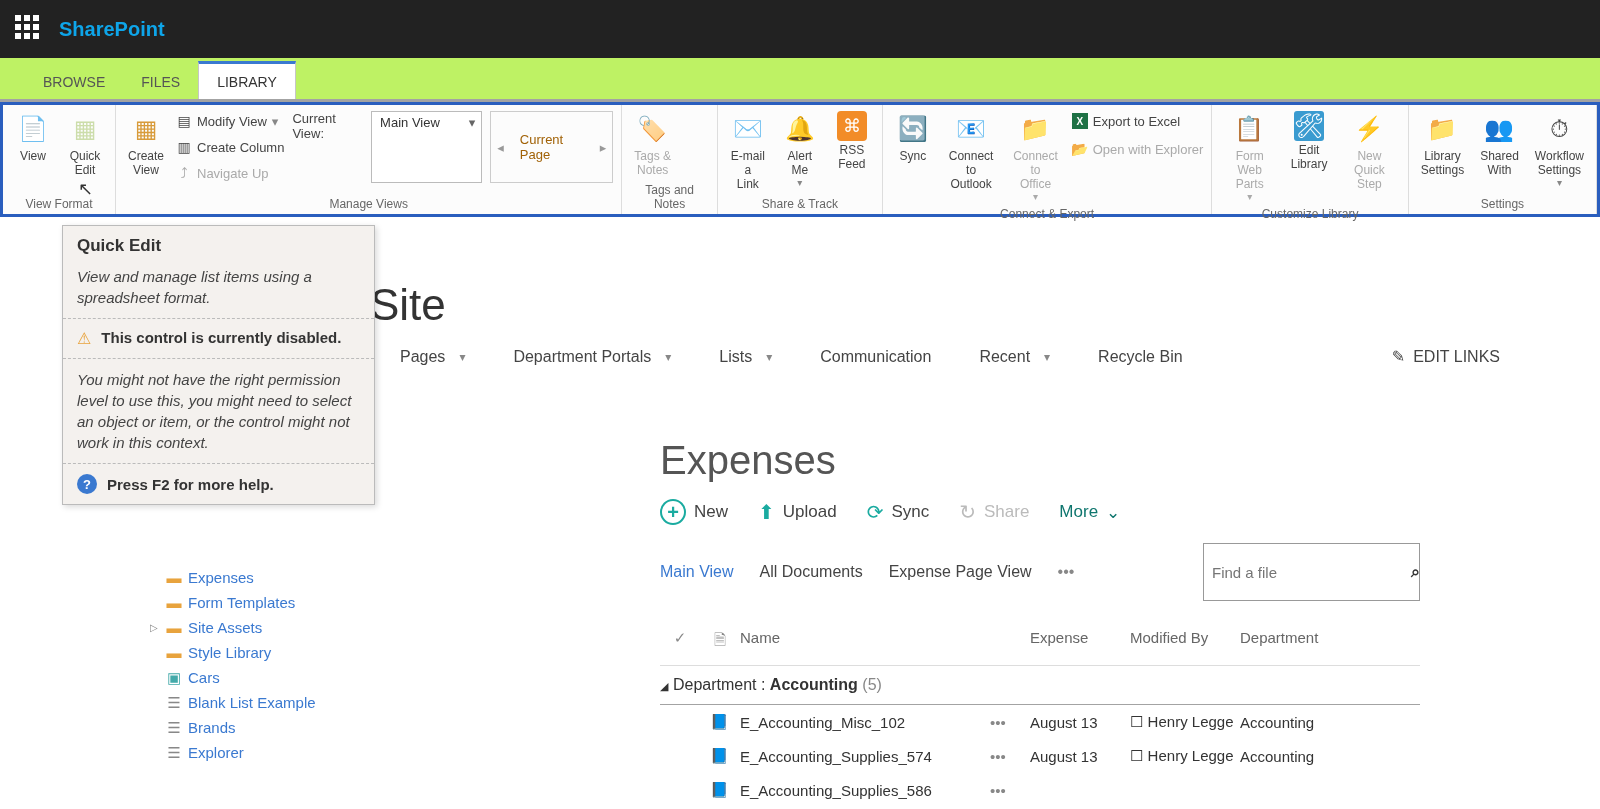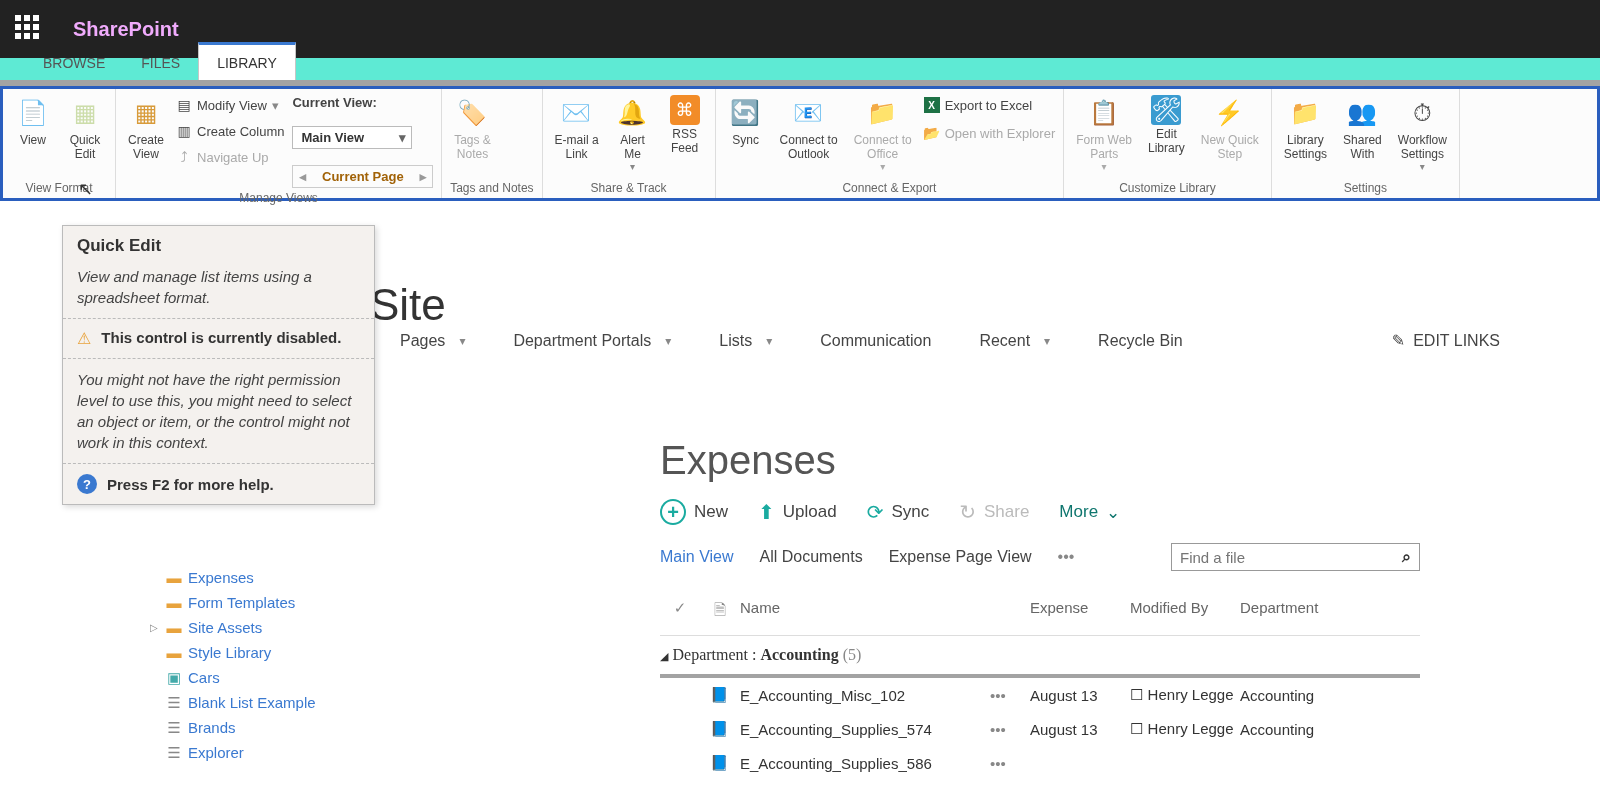--- a/index.html
+++ b/index.html
@@ -1,21 +1,21 @@
 <!DOCTYPE html>
 <html><head>
 <meta charset="utf-8">
 <style>
 * { box-sizing: border-box; margin: 0; padding: 0; }
 body { font-family: "Segoe UI", Arial, sans-serif; font-size: 13px; color: #333; background: #fff; width: 1600px; }
 .topbar { background: #222; height: 58px; display: flex; align-items: center; padding: 0 15px; }
 .app-launcher { width: 28px; height: 28px; display: grid; grid-template-columns: repeat(3,6px); grid-template-rows: repeat(3,6px); gap: 3px; cursor: pointer; }
 .app-launcher span { background: #fff; }
-.topbar-title { color: #f0abfc; font-size: 20px; font-weight: 600; margin-left: 30px; }
-.tabs { background: #5eead4; border-bottom: 6px solid #a3a3a3; display: flex; padding-left: 25px; height: 28px; align-items: flex-end; }
+.topbar-title { color: #0ea5e9; font-size: 20px; font-weight: 600; margin-left: 16px; }
+.tabs { background: #bef264; border-bottom: 3px solid #a3a3a3; display: flex; padding-left: 25px; height: 44px; align-items: flex-end; }
 .tab { padding: 10px 18px 9px; font-size: 14px; color: #555; cursor: pointer; }
 .tab.active { background: #fff; border: 1px solid #c6c6c6; border-bottom: none; border-top: 3px solid #3a79d0; color: #333; }
 .ribbon { border: 3px solid #2a5ebe; display: flex; height: 115px; background: #fcfcfc; }
 .rgroup { border-right: 1px solid #ddd; padding: 4px 8px 0; display: flex; flex-direction: column; justify-content: space-between; }
 .rgroup-body { display: flex; gap: 8px; }
 .rgroup-label { text-align: center; font-size: 12px; color: #666; padding: 3px 0; }
 .rbtn { display: flex; flex-direction: column; align-items: center; justify-content: flex-start; text-align: center; font-size: 12px; color: #444; padding: 2px 4px; cursor: pointer; min-width: 44px; }
 .rbtn .ico { width: 36px; height: 36px; margin-bottom: 2px; display: flex; align-items: center; justify-content: center; font-size: 24px; }
 .rbtn-sm { display: flex; align-items: center; gap: 5px; font-size: 13px; color: #444; padding: 2px 0; cursor: pointer; white-space: nowrap; }
 .rbtn-sm .ico-sm { width: 16px; height: 16px; display: inline-flex; align-items: center; justify-content: center; font-size: 14px; }
@@ -44,31 +44,31 @@
 .nav-ico { width: 16px; height: 14px; display: inline-flex; align-items: center; justify-content: center; }
 .main { position: absolute; left: 660px; top: 438px; width: 760px; }
 .main h1 { font-size: 40px; font-weight: 300; color: #555; margin-bottom: 16px; }
 .actions { display: flex; gap: 30px; align-items: center; font-size: 17px; color: #444; margin-bottom: 18px; }
 .act { display: flex; align-items: center; gap: 8px; cursor: pointer; }
 .act.disabled { color: #bbb; }
 .views { display: flex; gap: 26px; align-items: center; font-size: 16px; margin-bottom: 18px; }
 .views .v { cursor: pointer; color: #444; }
 .views .v.active { color: #3a79d0; }
 .views .dots { color: #888; cursor: pointer; }
-.search { margin-left: auto; border: 1px solid #999; display: flex; align-items: center; padding: 4px 8px; width: 249px; }
+.search { margin-left: auto; border: 1px solid #999; display: flex; align-items: center; padding: 19px 8px; width: 217px; }
 .search input { border: none; outline: none; flex: 1; font-size: 15px; }
 .thead { display: flex; padding: 10px 0; color: #666; font-size: 15px; border-bottom: 1px solid transparent; }
 .col-check { width: 40px; text-align: center; }
 .col-ico { width: 40px; text-align: center; }
 .col-name { width: 250px; }
 .col-ell { width: 40px; }
 .col-mod { width: 100px; }
 .col-modby { width: 110px; }
 .col-dept { width: 120px; }
-.group-row { padding: 10px 0; font-size: 16px; border-top: 1px solid #ddd; border-bottom: 4px solid #a3a3a3; font-family: Liberation Serif, serif; }
+.group-row { padding: 10px 0; font-size: 16px; border-top: 1px solid #ddd; border-bottom: 1px solid #a3a3a3; }
 .row { display: flex; align-items: center; padding: 8px 0; font-size: 15px; }
 .row .col-ico { padding-left: 40px; width: 80px; }
 .cursor { position: absolute; left: 78px; top: 178px; font-size: 18px; z-index: 20; }
 .help-circle { width: 20px; height: 20px; border-radius: 50%; background: #3a79d0; color: #fff; display: inline-flex; align-items: center; justify-content: center; font-weight: bold; font-size: 13px; }
 .warn-tri { color: #e8a33d; font-size: 16px; }
 .plus-circle { width: 26px; height: 26px; border: 2px solid #1aaba0; border-radius: 50%; color: #1aaba0; display: inline-flex; align-items: center; justify-content: center; font-size: 20px; font-weight: bold; }
 </style>
 </head>
 <body>
 
@@ -123,21 +123,21 @@
           </div>
         <div class="rbtn-sm">
             <span class="ico-sm">▥</span>
             <span>Create Column</span>
           </div>
         <div class="rbtn-sm" style="color:#aaa;">
             <span class="ico-sm">⤴</span>
             <span>Navigate Up</span>
           </div>
       </div>
-      <div style="display:flex;flex-direction:column;gap:16px;padding-top:2px;font-weight:bold;">
+      <div style="display:flex;flex-direction:row;gap:8px;padding-top:2px;">
         <div class="cv-label">Current View:</div>
         <div class="cv-select"><span>Main View</span></div>
         <div class="pager">
             <span>◂</span>
             <span class="pg-lbl">Current Page</span>
             <span>▸</span>
           </div>
       </div>
     </div>
     <div class="rgroup-label">Manage Views</div>

